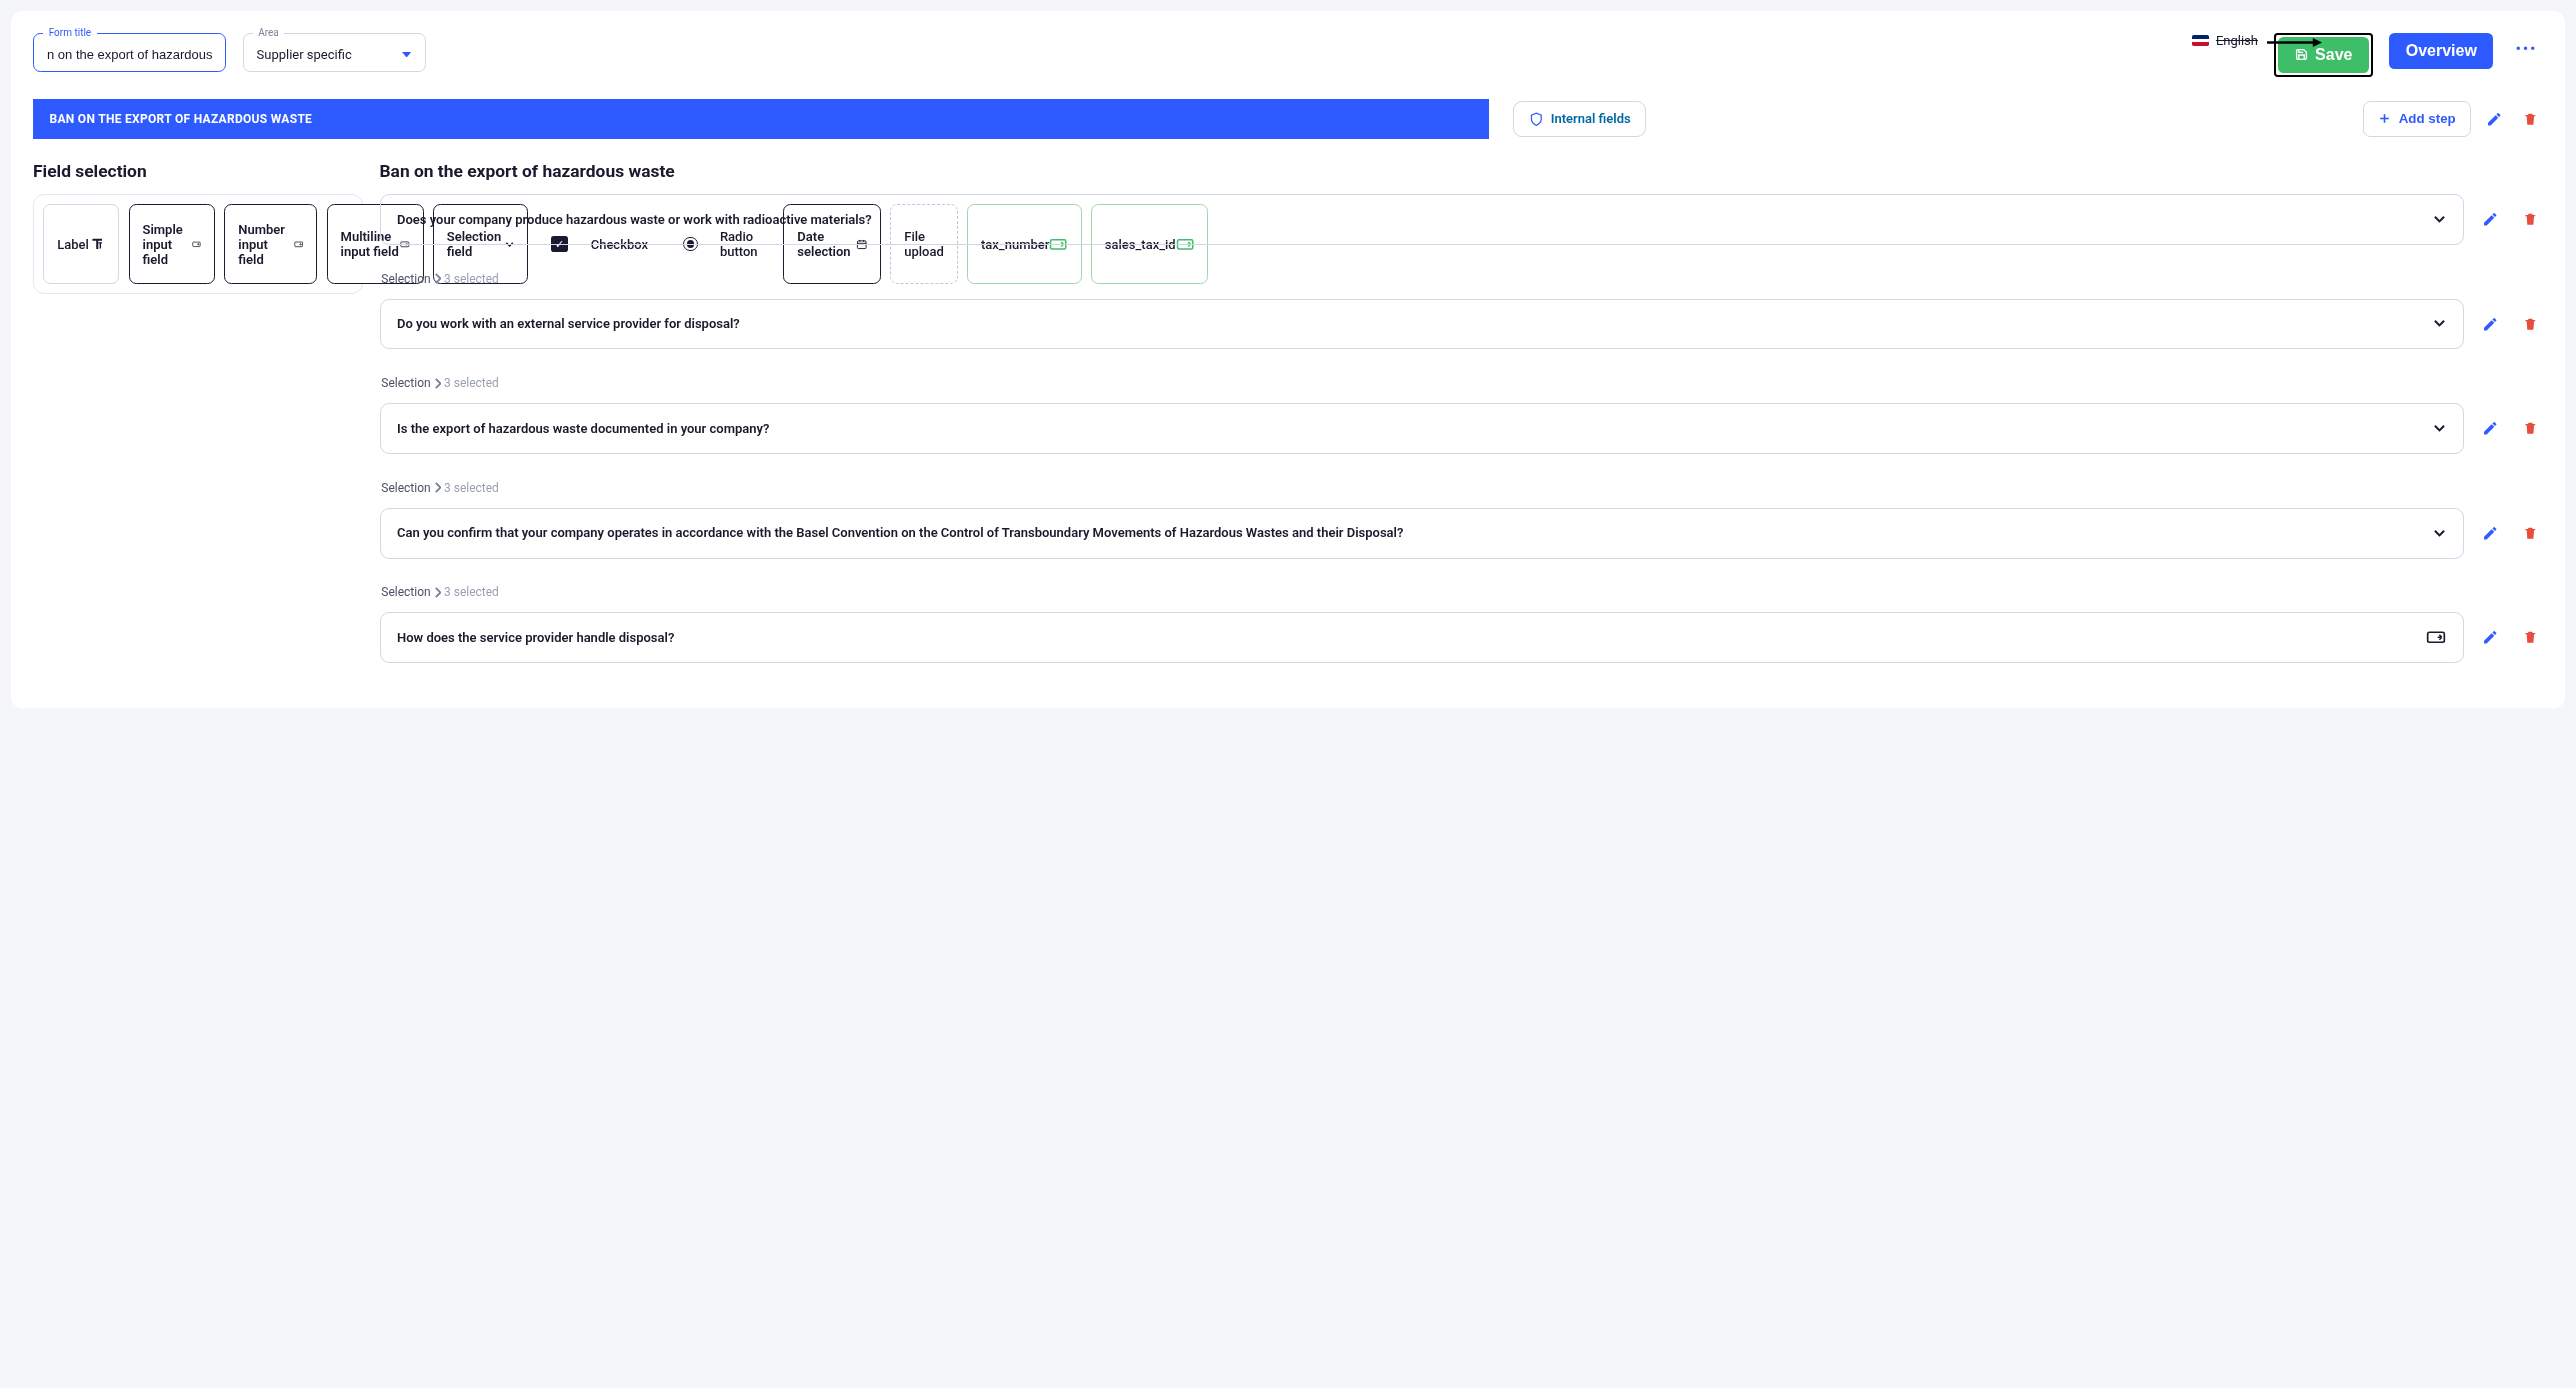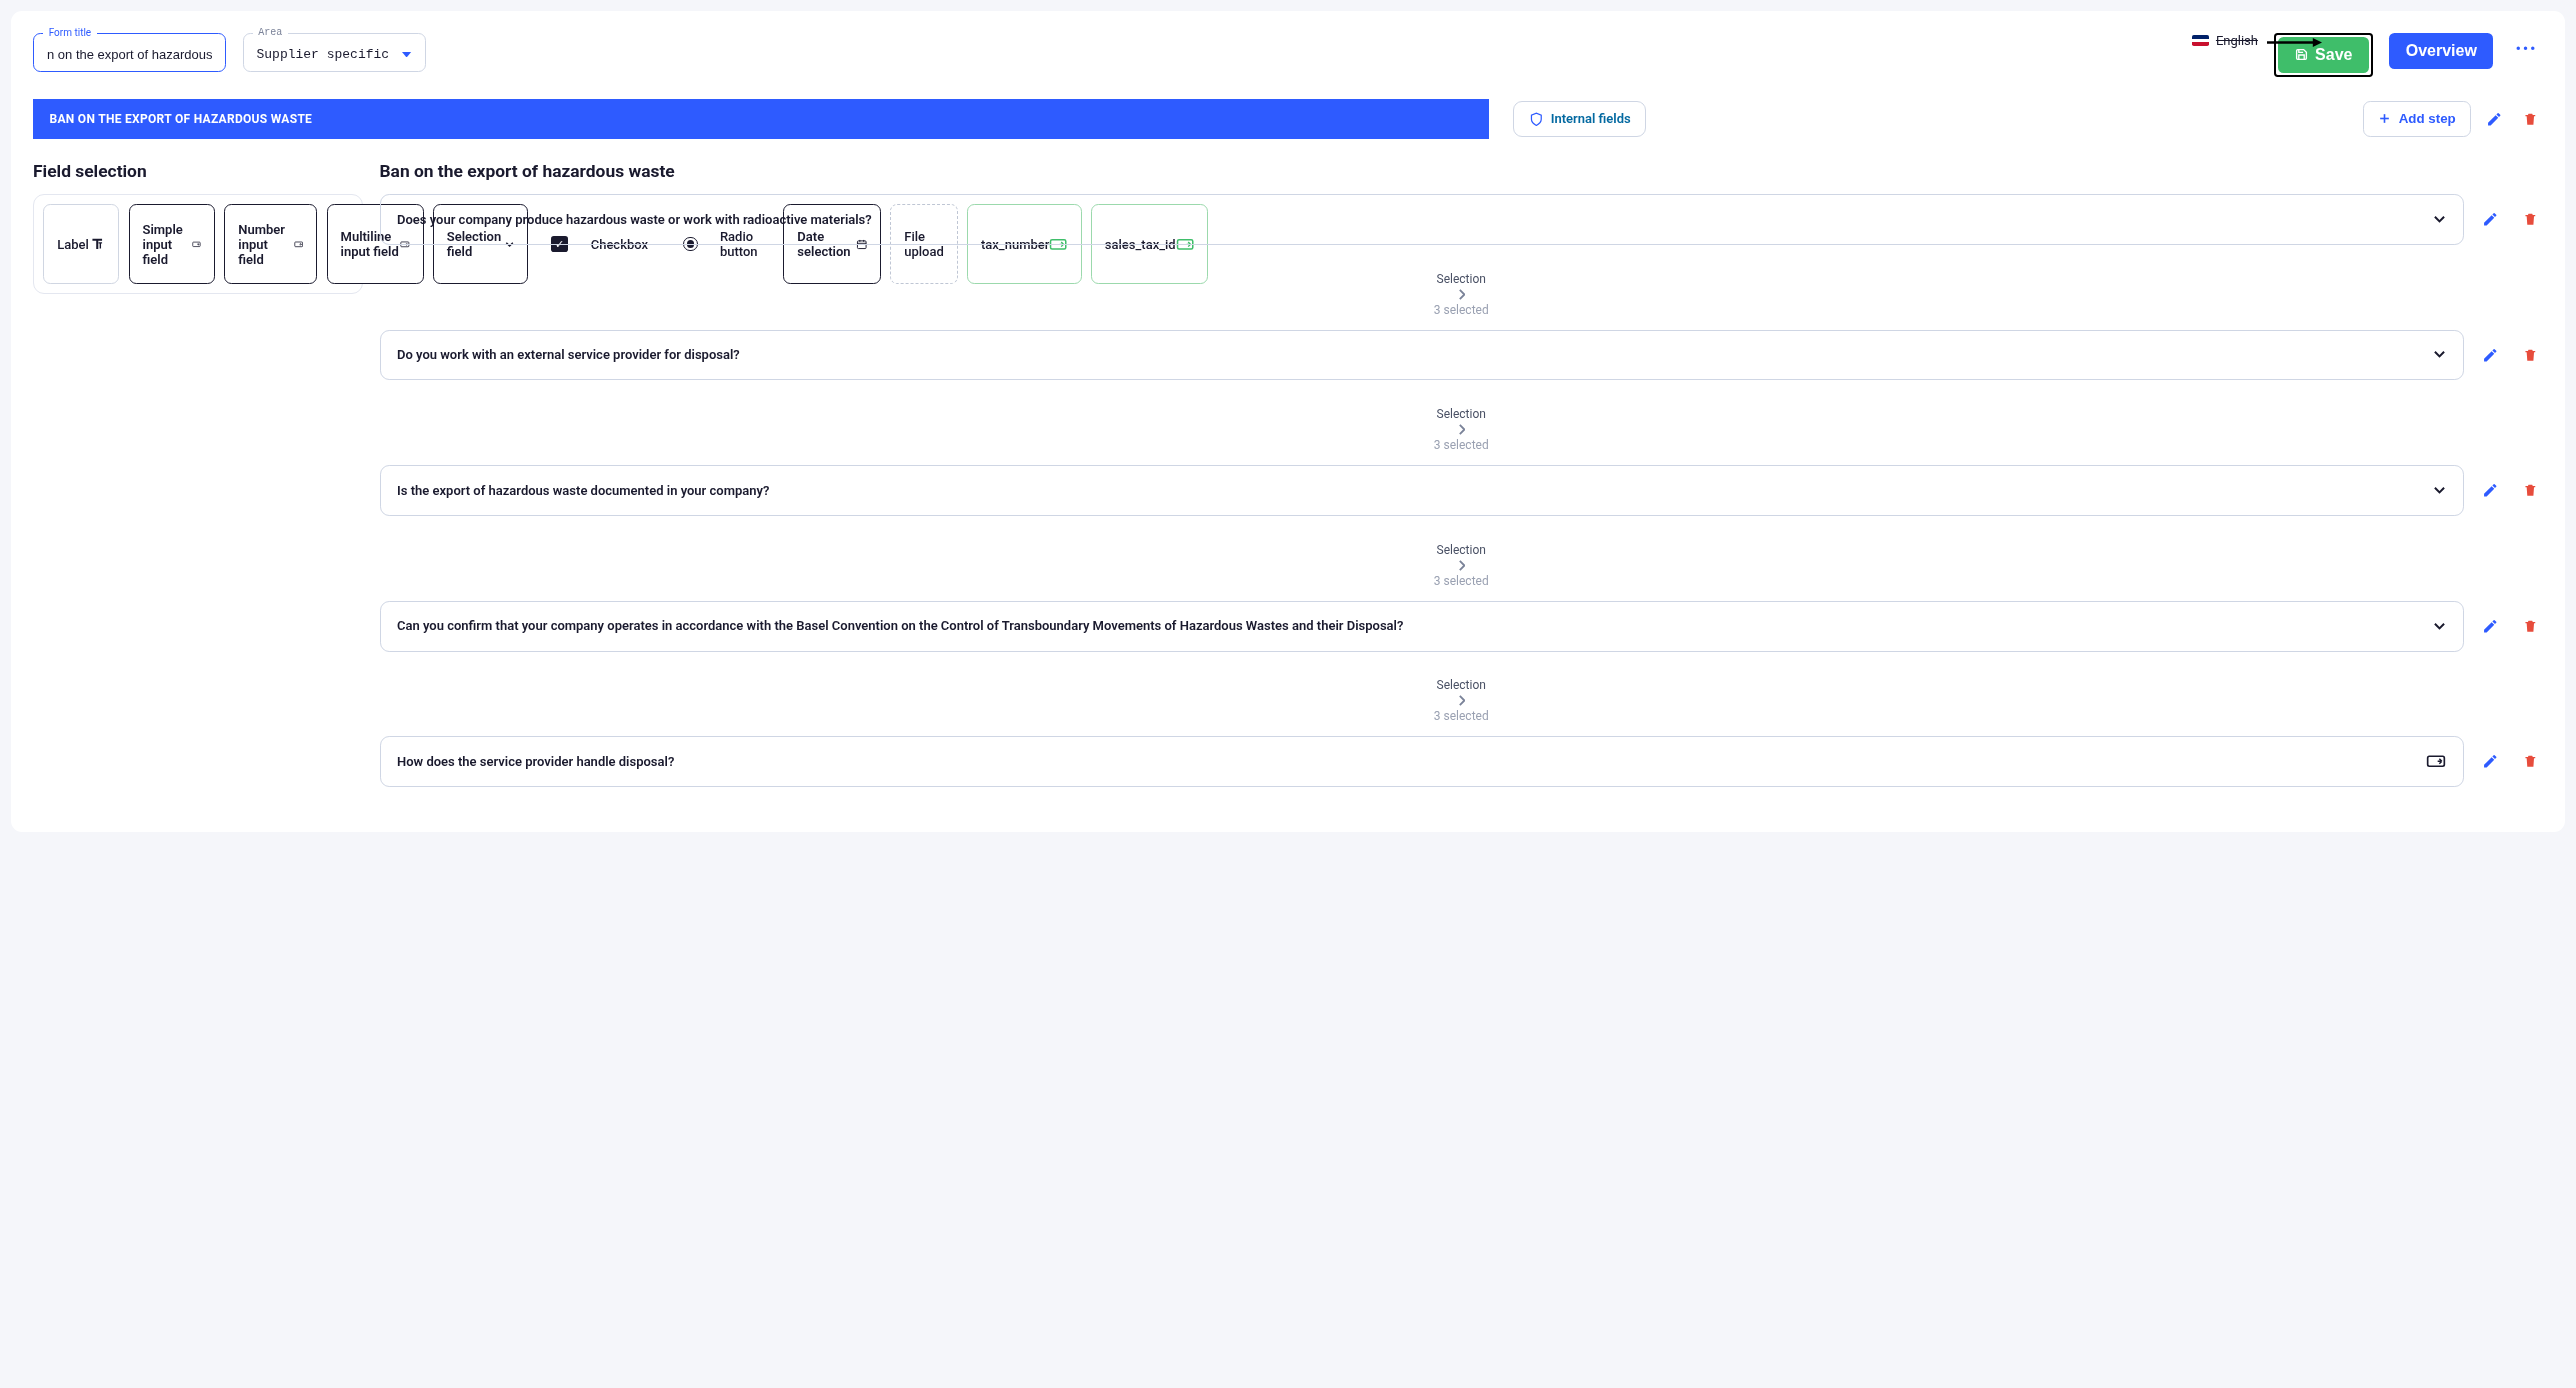--- a/index.html
+++ b/index.html
@@ -1,21 +1,21 @@
 <!DOCTYPE html>
 <html style="font-size:14.7px"><head>
 <meta charset="utf-8">
 <style>
 * { box-sizing: border-box; margin: 0; padding: 0; }
 body { font-family: -apple-system, BlinkMacSystemFont, "Segoe UI", Roboto, sans-serif; background: #f5f6fa; padding: 11px; font-size: 13px; color: #1a1a2e; }
 .app-card { background: #fff; border-radius: 11px; padding: 22px; min-height: 697px; }
 
 .topbar { display: flex; align-items: flex-start; gap: 16.5px; margin-bottom: 22px; }
 .field-wrap { position: relative; border: 0.9px solid #2e5bff; border-radius: 7.3px; padding: 13px 13px 9.2px; background: #fff; }
-.field-wrap.dropdown { border-color: #cfd6e4; font-family: Liberation Mono, monospace; }
+.field-wrap.dropdown { border-color: #cfd6e4; }
 .floating-label { position: absolute; top: -7.3px; left: 9.2px; background: #fff; padding: 0 5.5px; font-size: 10px; color: #2e5bff; }
 .field-wrap.dropdown .floating-label { color: #7b8399; }
 .field-wrap input { border: none; outline: none; font-size: 13px; width: 165px; color: #1a1a2e; }
 .field-wrap.dropdown { display: flex; align-items: center; justify-content: space-between; width: 183px; cursor: pointer; }
 .field-wrap.dropdown .sel-val { color: #1a1a2e; }
 .dropdown .caret { color: #2e5bff; }
 
 .topbar-spacer { flex: 1; }
 .lang { display: flex; align-items: center; gap: 7.3px; color: #1a1a2e; text-decoration: line-through; position: relative; justify-content: space-between; }
 .lang-flag { width: 16.5px; height: 11px; background: linear-gradient(#012169 33%, #fff 33% 66%, #c8102e 66%); border-radius: 1.8px; }
@@ -50,21 +50,21 @@
 .fs-sub { border: none; padding: 7.3px 13px; display: flex; align-items: center; gap: 22px; font-weight: 500; }
 .fs-icon-left { display: inline-flex; align-items: center; justify-content: center; width: 18.3px; height: 18.3px; }
 .checkbox-ic { width: 16.5px; height: 16.5px; background: #1a1a2e; border-radius: 2.8px; display: flex; align-items: center; justify-content: center; color: #fff; font-size: 11px; }
 .radio-ic { width: 14.7px; height: 14.7px; border: 1.8px solid #1a1a2e; border-radius: 50%; display: flex; align-items: center; justify-content: center; }
 .radio-ic::after { content: ""; width: 7.3px; height: 7.3px; background: #1a1a2e; border-radius: 50%; }
 .green .type-ic { color: #3fbe6a; }
 
 .q-row { display: flex; align-items: center; gap: 13px; margin-bottom: 23px; }
 .q-card { flex: 1; border: 0.9px solid #cfd6e4; border-radius: 9.2px; padding: 14.7px 16.5px; display: flex; align-items: center; justify-content: space-between; font-weight: 600; line-height: 1.5; }
 .q-card .q-text { flex: 1; padding-right: 13px; }
-.sel-meta { display: flex; align-items: center; gap: 3px; font-size: 12px; color: #4a5165; padding: 3.7px 1.8px 13px; flex-direction: column; }
+.sel-meta { display: flex; align-items: center; gap: 3px; font-size: 12px; color: #4a5165; padding: 3.7px 1.8px 13px; }
 .sel-meta .chev { color: #7b8399; }
 .sel-meta .count { color: #9aa1b2; }
 
 svg { display: block; }
 </style>
 </head>
 <body>
 
 <div class="app-card">
 

